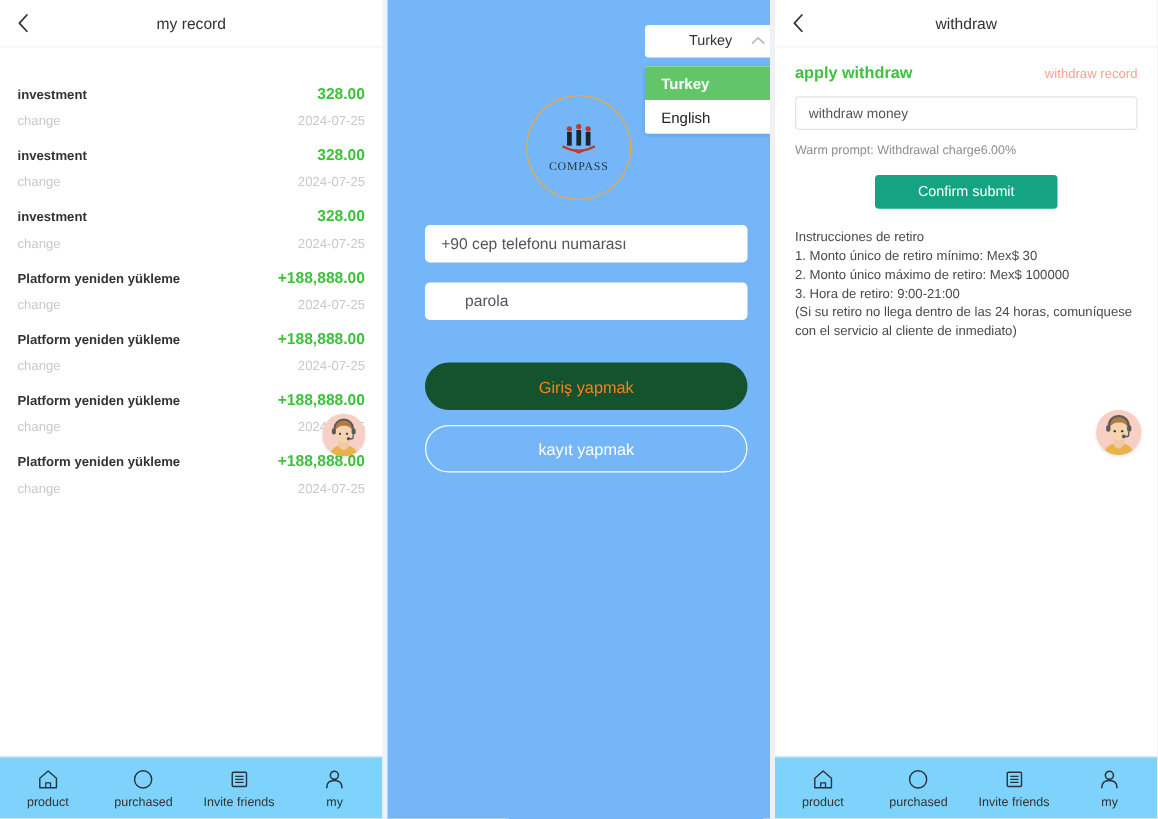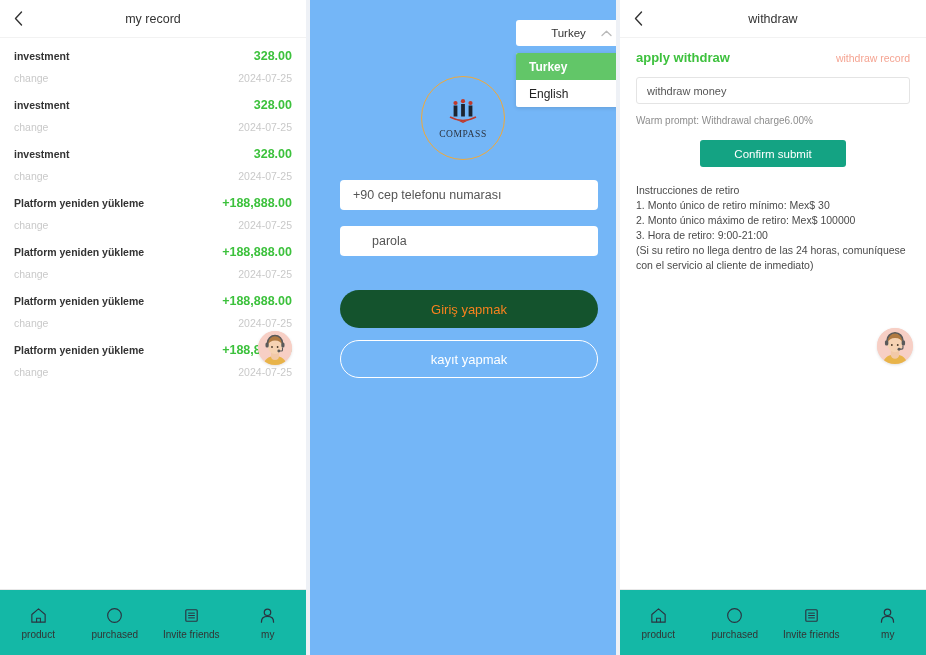--- a/index.html
+++ b/index.html
@@ -38,34 +38,34 @@
     border-radius:9px;
     height:117px;
     padding:14px 16px 12px 16px;
     color:#fff;
     display:flex; flex-direction:column; justify-content:space-between;
   }
   .balance-label { font-size:11.5px; opacity:.97; }
   .balance-amount { font-size:21px; font-weight:bold; text-align:center; letter-spacing:.2px; }
   .balance-foot { display:flex; justify-content:space-between; font-size:10.5px; }
 
-  .tx-list { margin-top:5px; }
+  .tx-list { margin-top:24px; }
   .tx-row { padding:6px 14px 0 14px; }
   .tx-top, .tx-bot { display:flex; justify-content:space-between; align-items:baseline; }
   .tx-top { margin-bottom:9px; }
   .tx-bot { margin-bottom:8px; }
   .tx-name { font-size:10.5px; color:#333; font-weight:bold; }
   .tx-amt  { font-size:12.5px; color:#3cc13c; font-weight:bold; }
   .tx-sub  { font-size:10.5px; color:#c9c9c9; }
   .tx-date { font-size:10.5px; color:#c9c9c9; }
 
   
   .tabbar {
-    position:absolute; left:0; right:0; bottom:0; height:66px;
-    background:#14b8a6; border-top:1px solid #e8e8e8;
+    position:absolute; left:0; right:0; bottom:0; height:50px;
+    background:#7dd3fc; border-top:1px solid #e8e8e8;
     display:flex; align-items:center;
   }
   .tab-item {
     flex:1; display:flex; flex-direction:column; align-items:center;
     justify-content:center; gap:4px; cursor:pointer;
   }
   .tab-ico { width:20px; height:20px; display:flex; align-items:center; justify-content:center; }
   .tab-label { font-size:10px; color:#333; }
 
   

